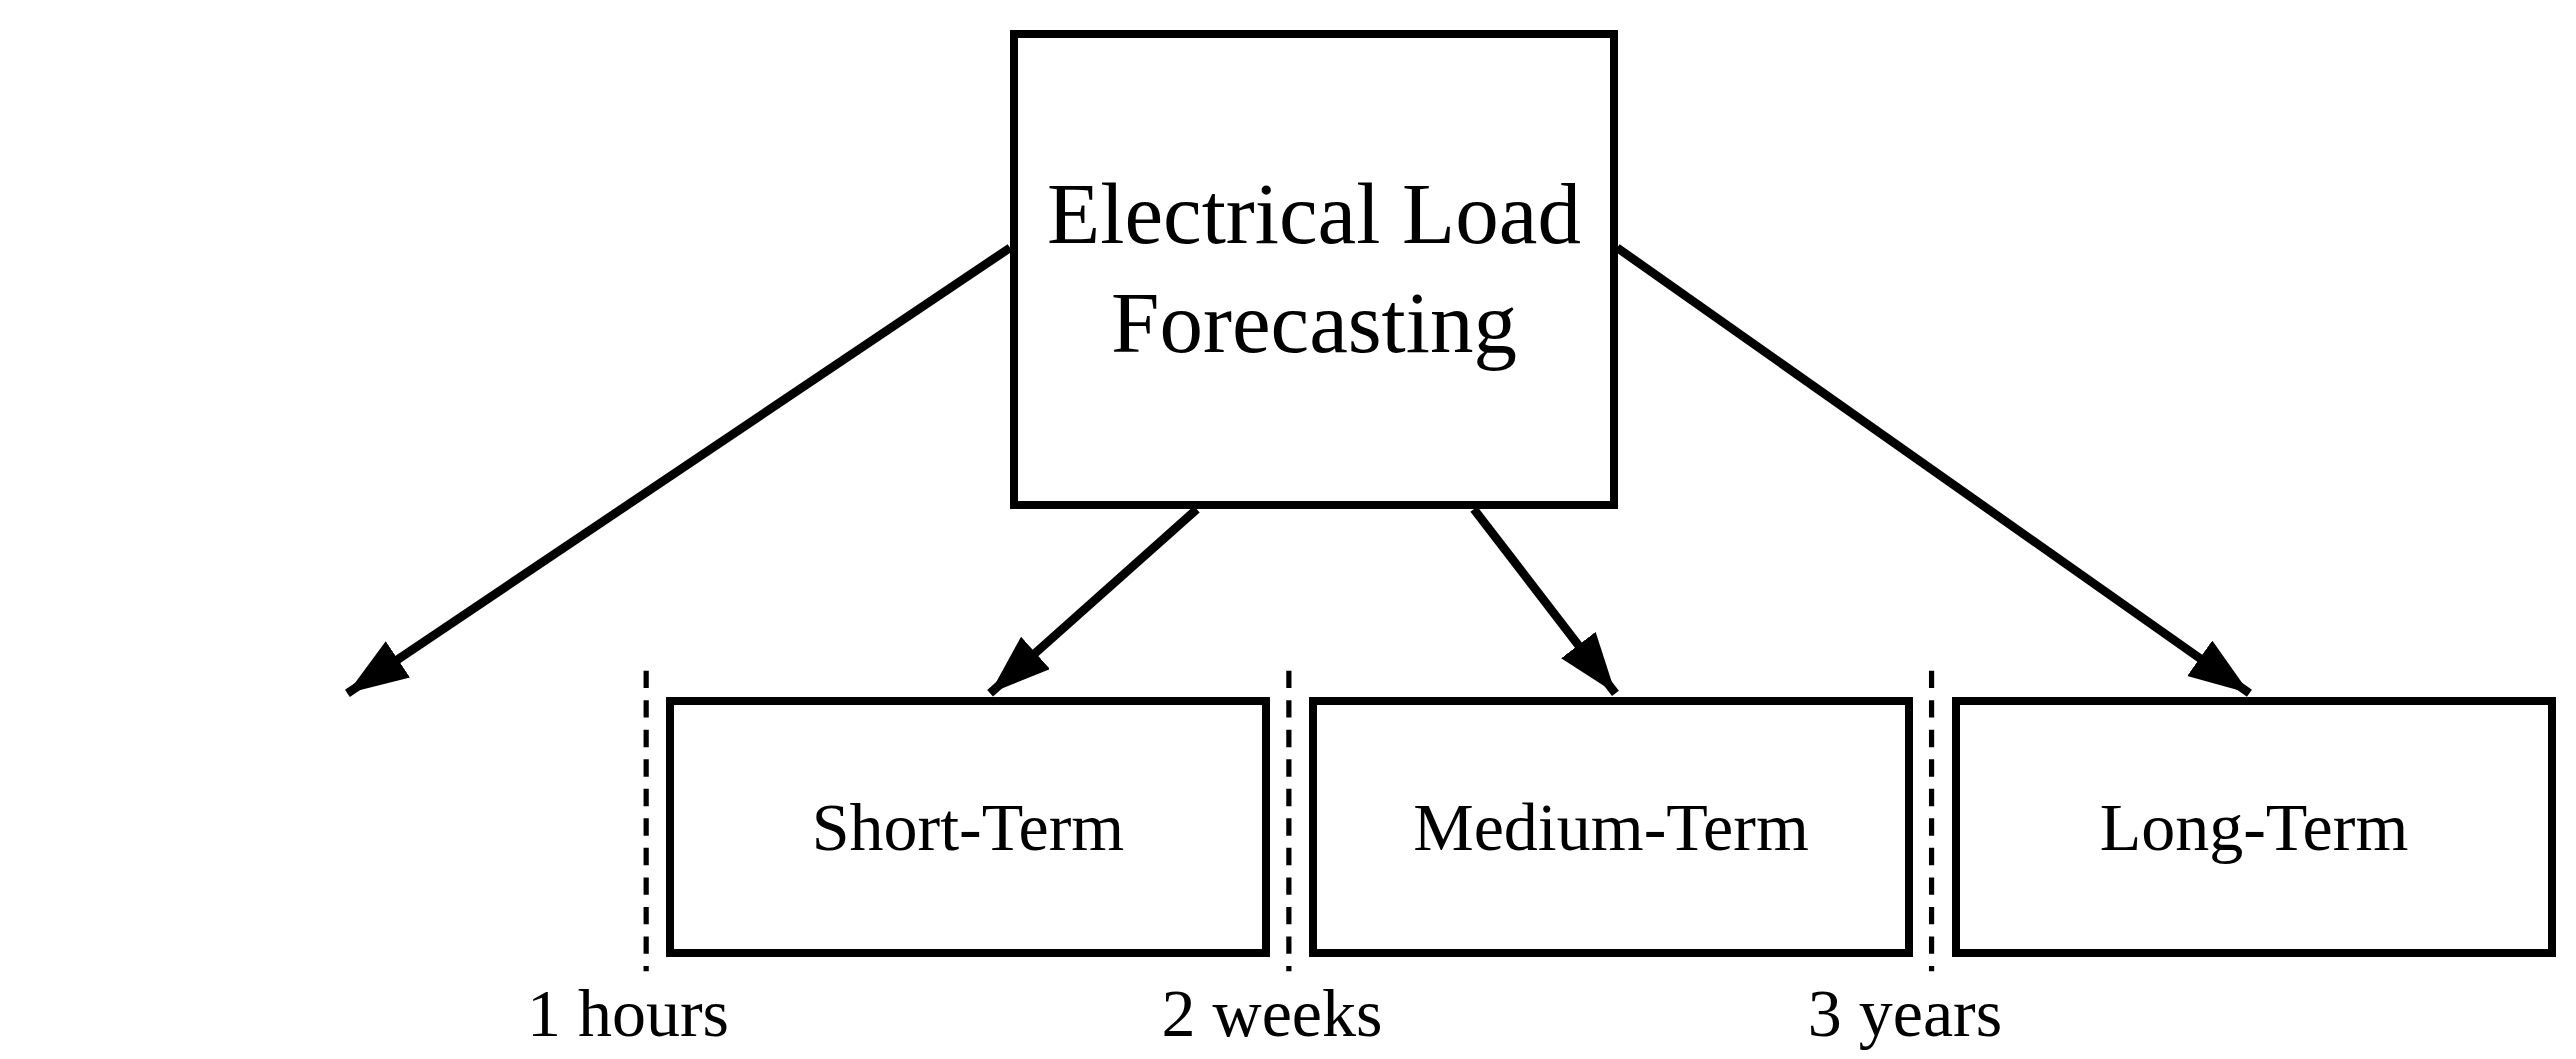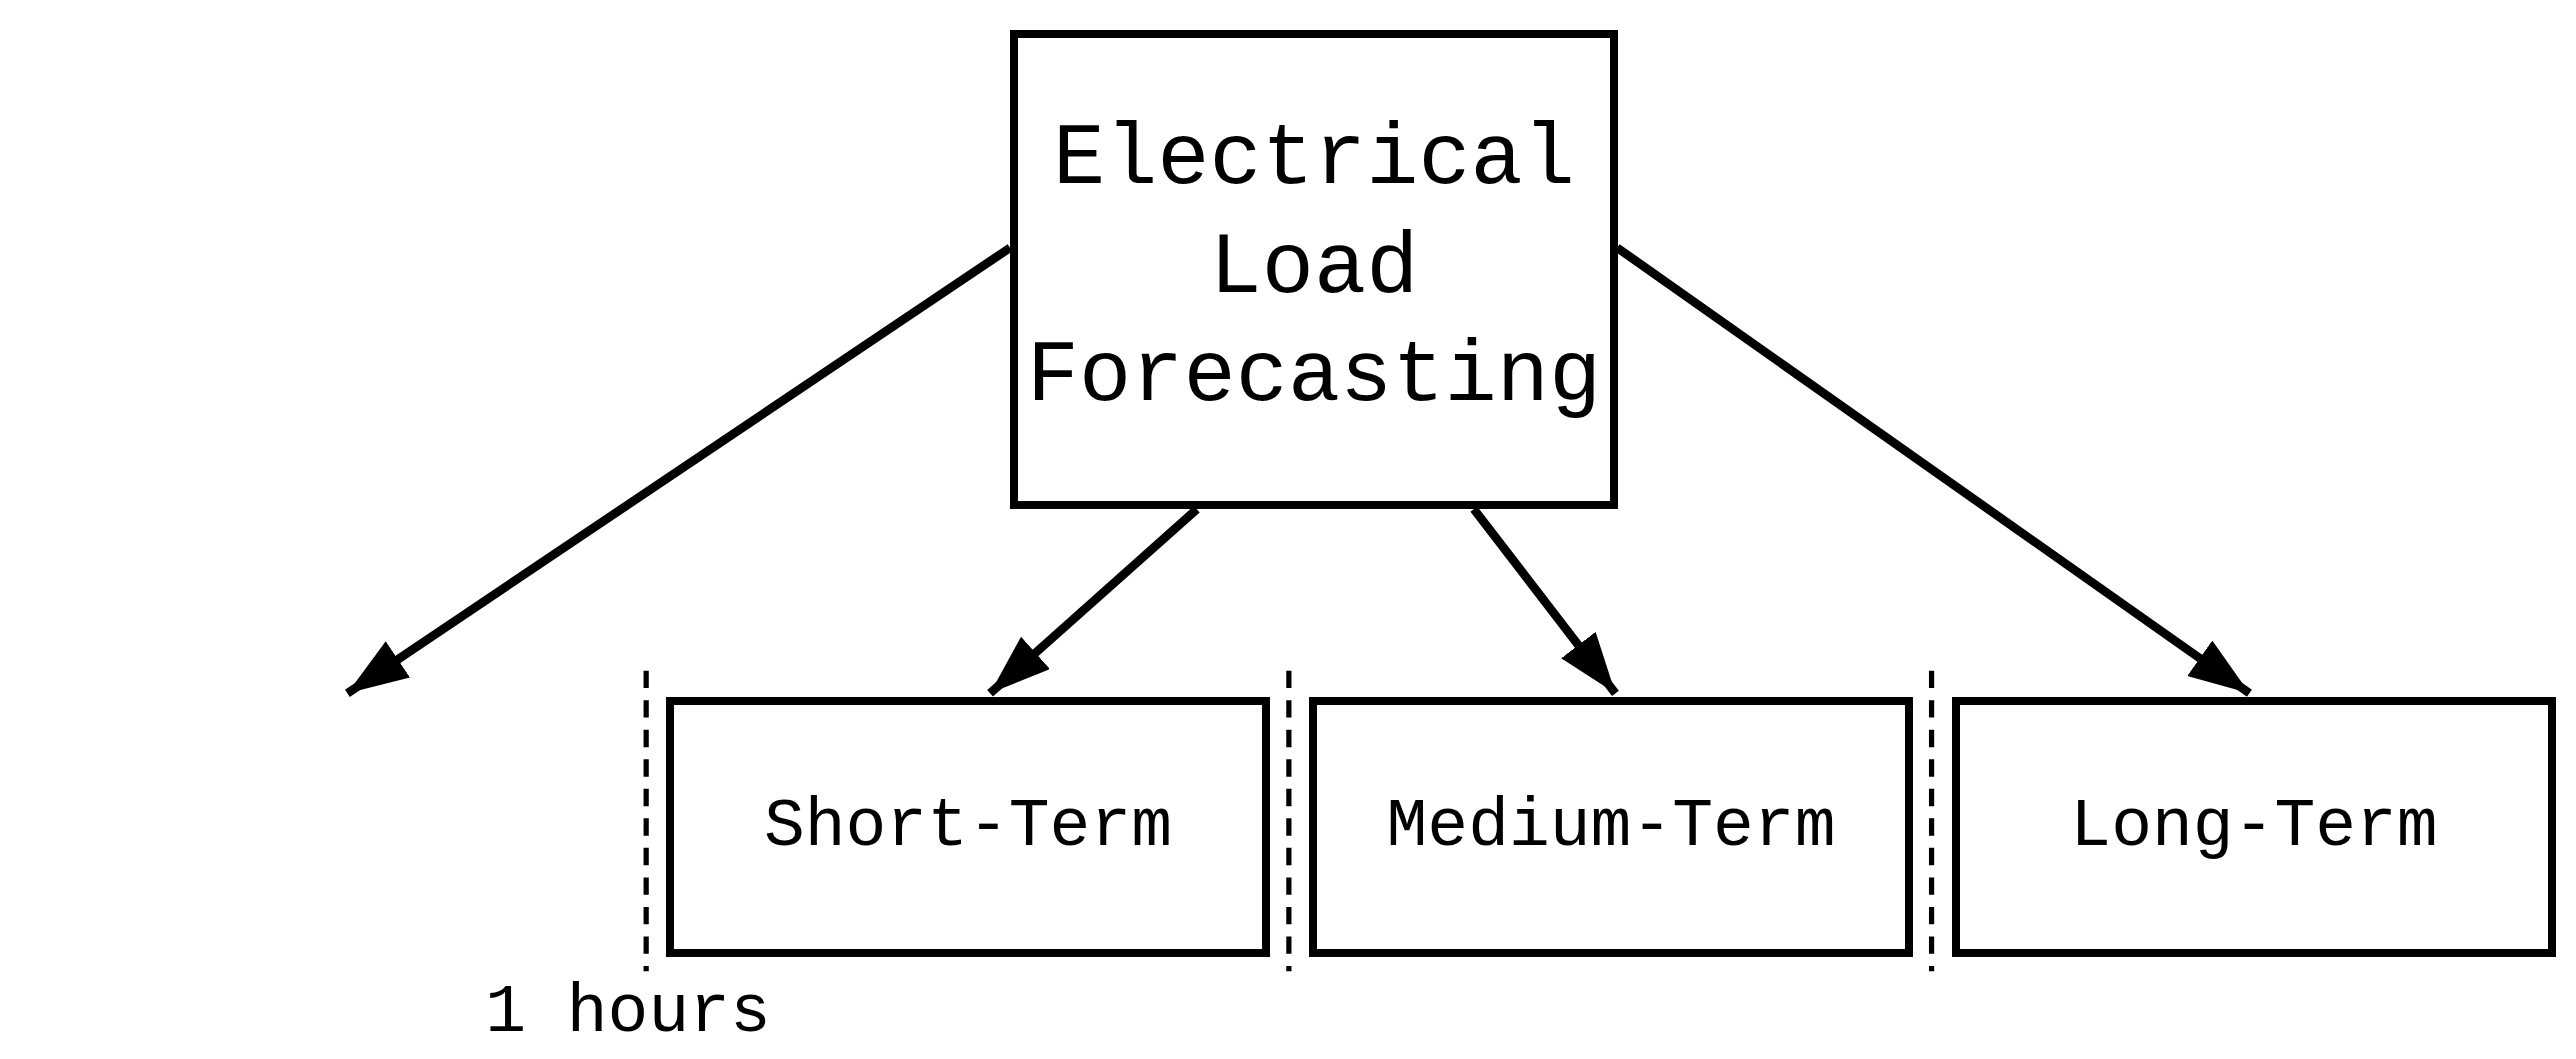--- a/index.html
+++ b/index.html
@@ -8,21 +8,21 @@
     width: 2576px;
     height: 1060px;
     background: #ffffff;
     overflow: hidden;
   }
   .canvas {
     position: relative;
     width: 2576px;
     height: 1060px;
     background: #ffffff;
-    font-family: Liberation Mono, monospace;
+    font-family: Liberation Serif, serif;
     color: #000000;
   }
   .connectors {
     position: absolute;
     left: 0;
     top: 0;
     width: 2576px;
     height: 1060px;
   }
   .arrow {
@@ -109,15 +109,17 @@
     <span>Medium-Term</span>
   </div>
   <div class="box category cat-1">
     <span>Short-Term</span>
   </div>
   <div class="box category cat-3">
     <span>Long-Term</span>
   </div>
 
   <div class="boundary-label bl-0">1 hours</div>
+  <div class="boundary-label bl-1">2 weeks</div>
+  <div class="boundary-label bl-2">3 years</div>
 
 </div>
 
 
 </body></html>

